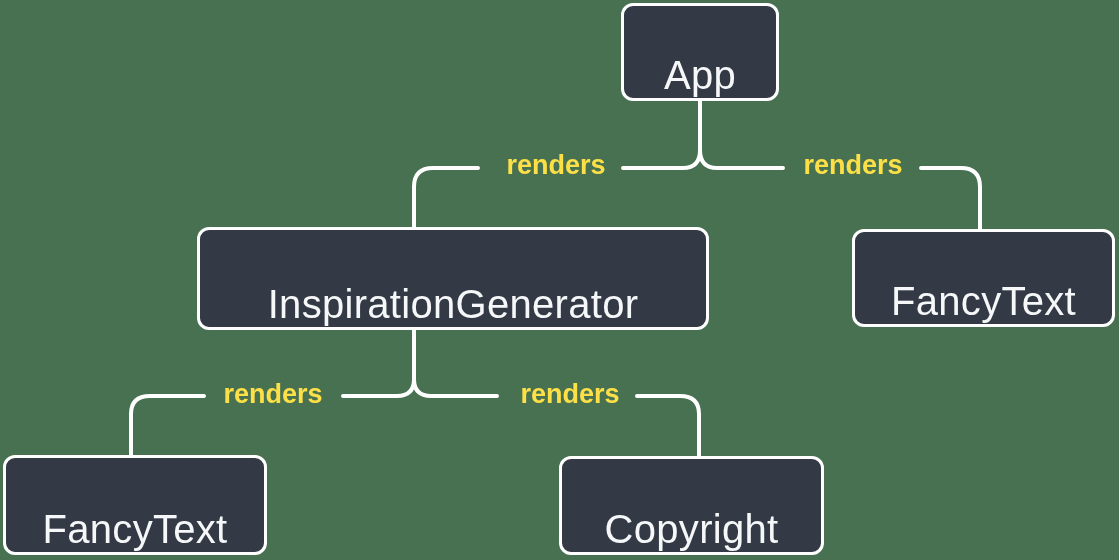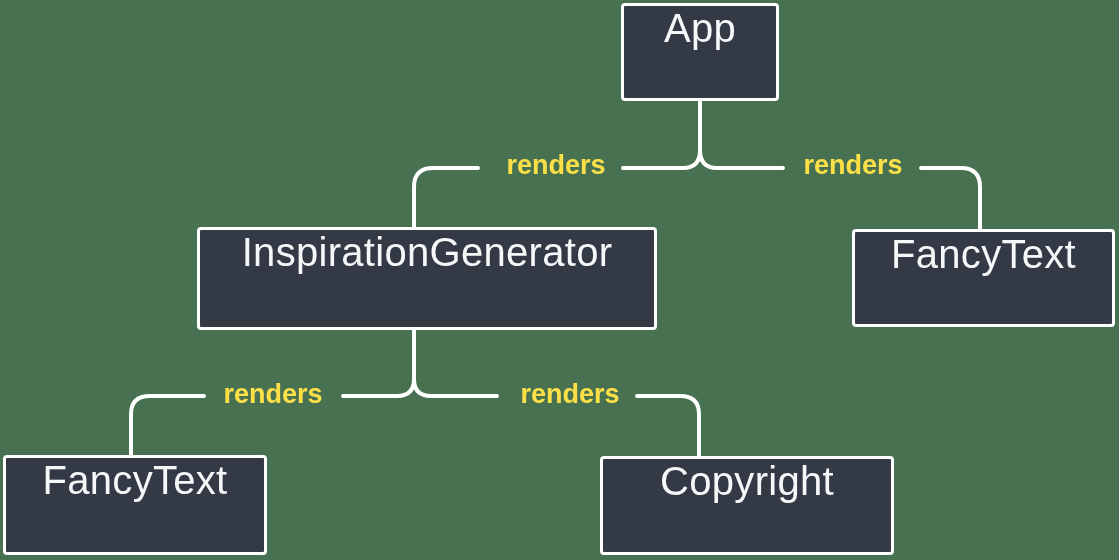--- a/index.html
+++ b/index.html
@@ -30,35 +30,35 @@
     fill: none;
     stroke: #ffffff;
     stroke-width: 4;
     stroke-linecap: round;
   }
   .node {
     position: absolute;
     box-sizing: border-box;
     background: #333A45;
     border: 3.5px solid #ffffff;
-    border-radius: 4px;
+    border-radius: 12px;
     color: #F6F7F9;
     display: flex;
-    align-items: flex-start;
+    align-items: flex-end;
     justify-content: center;
     font-size: 40px;
     font-weight: 400;
     letter-spacing: 0.3px;
     white-space: nowrap;
   }
   .node-app            { left: 621px; top: 3px;   width: 158px; height: 98px;  }
-  .node-inspiration    { left: 197px; top: 227px; width: 460px; height: 103px; }
+  .node-inspiration    { left: 197px; top: 227px; width: 512px; height: 103px; }
   .node-fancytext-top  { left: 852px; top: 229px; width: 263px; height: 98px;  }
   .node-fancytext-bot  { left: 3px;   top: 455px; width: 264px; height: 100px; }
-  .node-copyright      { left: 600px; top: 456px; width: 294px; height: 99px;  }
+  .node-copyright      { left: 559px; top: 456px; width: 265px; height: 99px;  }
   .edge-label {
     position: absolute;
     transform: translate(-50%, -50%);
     color: #fde047;
     font-size: 27px;
     font-weight: 700;
     white-space: nowrap;
   }
   .label-1 { left: 556px; top: 165px; }
   .label-2 { left: 853px; top: 165px; }

